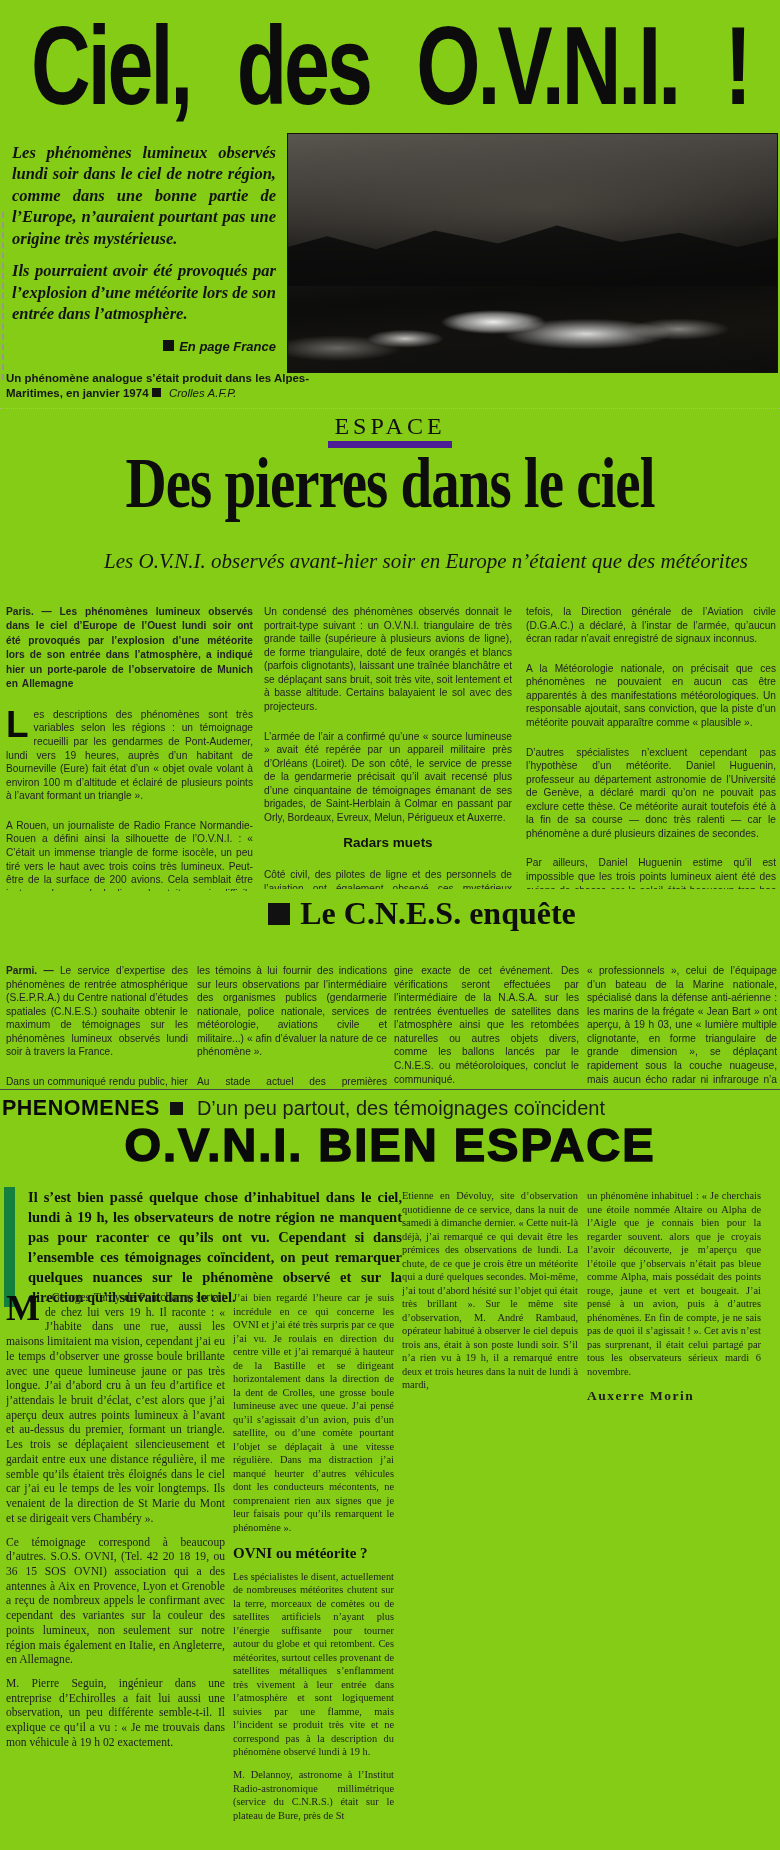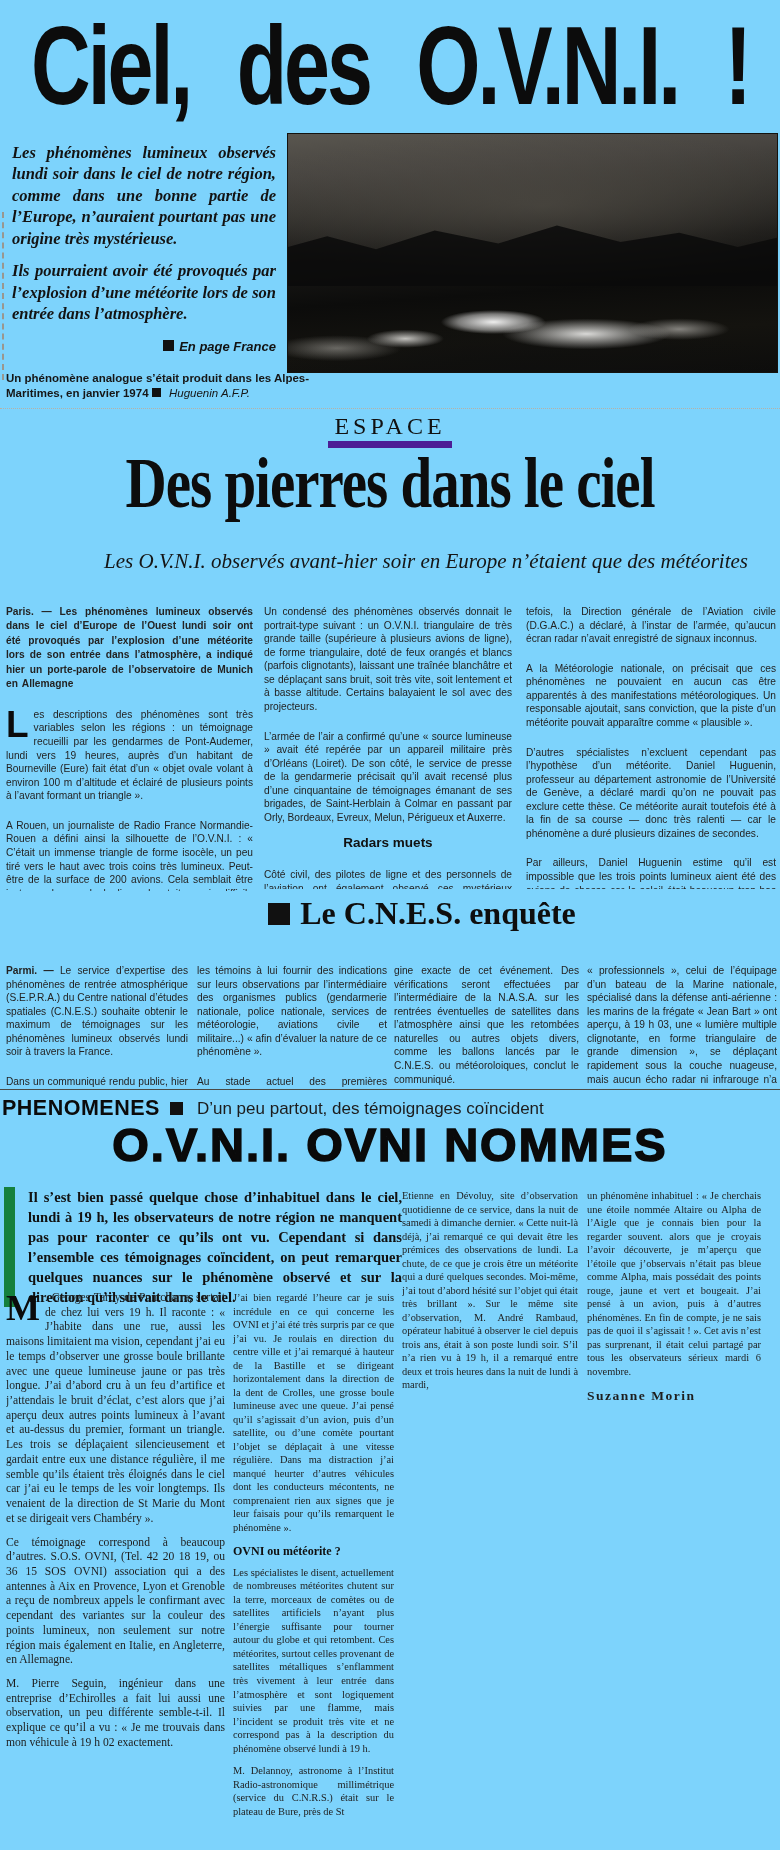--- a/index.html
+++ b/index.html
@@ -1,17 +1,17 @@
 <!DOCTYPE html>
 <html lang="fr"><head>
 <meta charset="utf-8">
 <style>
   html,body{margin:0;padding:0;}
   body{width:780px;font-family:"Liberation Sans",sans-serif;background:#e8e6e0;}
-  .page{position:relative;width:780px;height:1850px;background:#7dd3fc;overflow:hidden;color:#1a1a1a;}
+  .page{position:relative;width:780px;height:1850px;background:#84cc16;overflow:hidden;color:#1a1a1a;}
 
   
   .masthead{position:absolute;left:0;top:2px;width:780px;height:128px;overflow:hidden;}
   .masthead .hl{display:block;white-space:nowrap;text-align:center;
     font-family:"Liberation Sans",sans-serif;font-weight:bold;font-size:81px;
     letter-spacing:-3px;word-spacing:26px;color:#0c0c0c;
     transform:scale(1.02,1.38);transform-origin:50% 0;}
 
   
   .lead-intro{position:absolute;left:12px;top:142px;width:264px;
@@ -74,38 +74,38 @@
   .cnc2{left:197px;width:190px;}
   .cnc3{left:394px;width:185px;}
   .cnc4{left:587px;width:190px;}
   .plead{font-weight:bold;}
 
   
   .rule-2{position:absolute;left:0;top:1089px;width:780px;border-top:1px solid #4a4a46;}
   .phen-band{position:absolute;left:2px;top:1096px;width:776px;display:flex;align-items:center;}
   .phen-band .kick{font-weight:bold;font-size:21.5px;letter-spacing:.5px;color:#0b0b0b;}
   .phen-band .sq{width:13px;height:13px;margin:0 14px 0 10px;}
-  .phen-band .phrase{font-size:17px;color:#1c1c1c;}
+  .phen-band .phrase{font-size:20px;color:#1c1c1c;}
   .phen-headline{position:absolute;left:0;top:1121px;width:780px;text-align:center;
     font-weight:bold;font-size:47px;line-height:1;letter-spacing:2px;color:#0a0a0a;
     -webkit-text-stroke:1.6px #0a0a0a;}
 
   .phen-intro{position:absolute;left:4px;top:1187px;width:398px;
     border-left:11px solid #15803d;padding-left:13px;box-sizing:border-box;
     font-family:"Liberation Serif",serif;font-weight:bold;font-size:14.5px;line-height:1.38;
     text-align:justify;color:#111;}
 
   .scol{position:absolute;font-family:"Liberation Serif",serif;text-align:justify;color:#1e1e1e;overflow:hidden;}
   .scol p{margin:0 0 9px 0;}
   .ph1{left:6px;top:1291px;width:219px;height:557px;font-size:11.6px;line-height:1.27;}
   .ph2{left:233px;top:1291px;width:161px;height:557px;font-size:10.4px;line-height:1.3;}
   .ph3{left:402px;top:1189px;width:176px;height:240px;font-size:10.4px;line-height:1.3;}
   .ph4{left:587px;top:1189px;width:174px;height:240px;font-size:10.4px;line-height:1.3;}
   .dropcap-serif{float:left;font-weight:bold;font-size:36px;line-height:.78;margin:3px 5px 0 0;color:#0b0b0b;}
-  .subhead2{font-weight:bold;font-size:12px;margin:10px 0 6px 0;text-align:left;color:#101010;}
+  .subhead2{font-weight:bold;font-size:15px;margin:10px 0 6px 0;text-align:left;color:#101010;}
   .signature{font-weight:bold;font-size:13.5px;letter-spacing:1.5px;margin-top:3px;text-align:left;}
 </style>
 </head>
 <body>
 
 <div class="page">
 
   <div class="masthead">
     <span class="hl">Ciel, des O.V.N.I. !</span>
   </div>
@@ -117,21 +117,21 @@
     <div class="pageref"><span class="sq"></span><span>En page France</span></div>
   </div>
 
   <div class="photo">
     <div class="ridge"></div>
   </div>
 
   <div class="caption">
     <span>Un phénomène analogue s’était produit dans les Alpes-Maritimes, en janvier 1974</span>
     <span class="sq small"></span>
-    <span class="credit">Huguenin A.F.P.</span>
+    <span class="credit">Crolles A.F.P.</span>
   </div>
   <div class="rule-1"></div>
 
   <div class="espace-kicker"><span>ESPACE</span></div>
   <div class="espace-headline">Des pierres dans le ciel</div>
   <div class="espace-subhead">Les O.V.N.I. observés avant-hier soir en Europe n’étaient que des météorites</div>
 
   <div class="ncol a1c1">
     <p class="boldlead">Paris. — Les phénomènes lumineux observés dans le ciel d’Europe de l’Ouest lundi soir ont été provoqués par l’explosion d’une météorite lors de son entrée dans l’atmosphère, a indiqué hier un porte-parole de l’observatoire de Munich en Allemagne</p>
     <p><span class="dropcap-sans">L</span><span>es descriptions des phénomènes sont très variables selon les régions : un témoignage recueilli par les gendarmes de Pont-Audemer, lundi vers 19 heures, auprès d’un habitant de Bourneville (Eure) fait état d’un « objet ovale volant à environ 100 m d’altitude et éclairé de plusieurs points à l’avant formant un triangle ».</span></p>
@@ -166,36 +166,36 @@
   <div class="ncol cnc cnc4">
     <p>« professionnels », celui de l’équipage d’un bateau de la Marine nationale, spécialisé dans la défense anti-aérienne : les marins de la frégate « Jean Bart » ont aperçu, à 19 h 03, une « lumière multiple clignotante, en forme triangulaire de grande dimension », se déplaçant rapidement sous la couche nuageuse, mais aucun écho radar ni infrarouge n’a pu être enregistré.</p>
   </div>
 
   <div class="rule-2"></div>
   <div class="phen-band">
     <span class="kick">PHENOMENES</span>
     <span class="sq"></span>
     <span class="phrase">D’un peu partout, des témoignages coïncident</span>
   </div>
-  <div class="phen-headline">O.V.N.I. OVNI NOMMES</div>
+  <div class="phen-headline">O.V.N.I. BIEN ESPACE</div>
 
   <div class="phen-intro">Il s’est bien passé quelque chose d’inhabituel dans le ciel, lundi à 19 h, les observateurs de notre région ne manquent pas pour raconter ce qu’ils ont vu. Cependant si dans l’ensemble ces témoignages coïncident, on peut remarquer quelques nuances sur le phénomène observé et sur la direction qu’il suivait dans le ciel.</div>
 
   <div class="scol ph1">
     <p><span class="dropcap-serif">M</span><span>. Georges Tardy de Pontcharra, sortait de chez lui vers 19 h. Il raconte : « J’habite dans une rue, aussi les maisons limitaient ma vision, cependant j’ai eu le temps d’observer une grosse boule brillante avec une queue lumineuse jaune or pas très longue. J’ai d’abord cru à un feu d’artifice et j’attendais le bruit d’éclat, c’est alors que j’ai aperçu deux autres points lumineux à l’avant et au-dessus du premier, formant un triangle. Les trois se déplaçaient silencieusement et gardait entre eux une distance régulière, il me semble qu’ils étaient très éloignés dans le ciel car j’ai eu le temps de les voir longtemps. Ils venaient de la direction de St Marie du Mont et se dirigeait vers Chambéry ».</span></p>
     <p>Ce témoignage correspond à beaucoup d’autres. S.O.S. OVNI, (Tel. 42 20 18 19, ou 36 15 SOS OVNI) association qui a des antennes à Aix en Provence, Lyon et Grenoble a reçu de nombreux appels le confirmant avec cependant des variantes sur la couleur des points lumineux, non seulement sur notre région mais également en Italie, en Angleterre, en Allemagne.</p>
     <p>M. Pierre Seguin, ingénieur dans une entreprise d’Echirolles a fait lui aussi une observation, un peu différente semble-t-il. Il explique ce qu’il a vu : « Je me trouvais dans mon véhicule à 19 h 02 exactement.</p>
   </div>
   <div class="scol ph2">
     <p>J’ai bien regardé l’heure car je suis incrédule en ce qui concerne les OVNI et j’ai été très surpris par ce que j’ai vu. Je roulais en direction du centre ville et j’ai remarqué à hauteur de la Bastille et se dirigeant horizontalement dans la direction de la dent de Crolles, une grosse boule lumineuse avec une queue. J’ai pensé qu’il s’agissait d’un avion, puis d’un satellite, ou d’une comète pourtant l’objet se déplaçait à une vitesse régulière. Dans ma distraction j’ai manqué heurter d’autres véhicules dont les conducteurs mécontents, ne comprenaient rien aux signes que je leur faisais pour qu’ils remarquent le phénomène ».</p>
     <div class="subhead2">OVNI ou météorite ?</div>
     <p>Les spécialistes le disent, actuellement de nombreuses météorites chutent sur la terre, morceaux de comètes ou de satellites artificiels n’ayant plus l’énergie suffisante pour tourner autour du globe et qui retombent. Ces météorites, surtout celles provenant de satellites métalliques s’enflamment très vivement à leur entrée dans l’atmosphère et sont logiquement suivies par une flamme, mais l’incident se produit très vite et ne correspond pas à la description du phénomène observé lundi à 19 h.</p>
     <p>M. Delannoy, astronome à l’Institut Radio-astronomique millimétrique (service du C.N.R.S.) était sur le plateau de Bure, près de St</p>
   </div>
   <div class="scol ph3">
     <p>Etienne en Dévoluy, site d’observation quotidienne de ce service, dans la nuit de samedi à dimanche dernier. « Cette nuit-là déjà, j’ai remarqué ce qui devait être les prémices des observations de lundi. La chute, de ce que je crois être un météorite qui a duré quelques secondes. Moi-même, j’ai tout d’abord hésité sur l’objet qui était très brillant ». Sur le même site d’observation, M. André Rambaud, opérateur habitué à observer le ciel depuis trois ans, était à son poste lundi soir. S’il n’a rien vu à 19 h, il a remarqué entre deux et trois heures dans la nuit de lundi à mardi,</p>
   </div>
   <div class="scol ph4">
     <p>un phénomène inhabituel : « Je cherchais une étoile nommée Altaire ou Alpha de l’Aigle que je connais bien pour la regarder souvent. alors que je croyais l’avoir découverte, je m’aperçu que l’étoile que j’observais n’était pas bleue comme Alpha, mais possédait des points rouge, jaune et vert et bougeait. J’ai pensé à un avion, puis à d’autres phénomènes. En fin de compte, je ne sais pas de quoi il s’agissait ! ». Cet avis n’est pas surprenant, il était celui partagé par tous les observateurs sérieux mardi 6 novembre.</p>
-    <div class="signature">Suzanne Morin</div>
+    <div class="signature">Auxerre Morin</div>
   </div>
 
 </div>
 
 </body></html>

